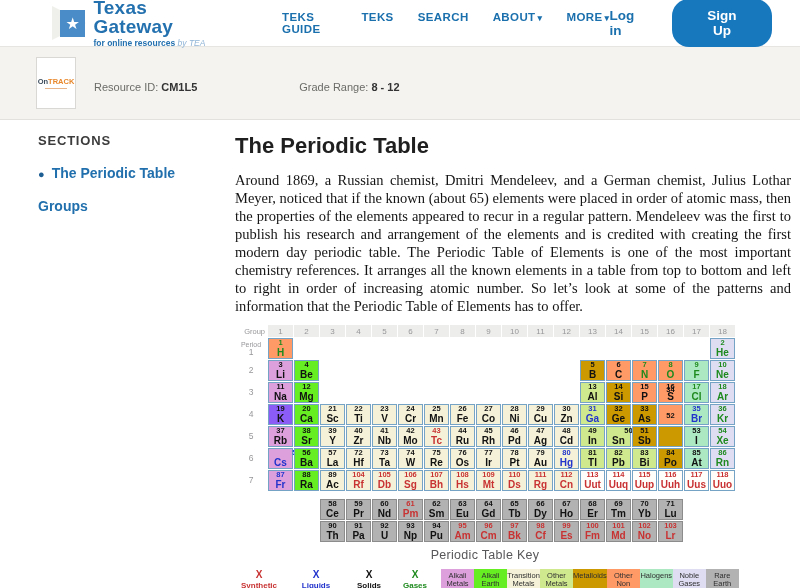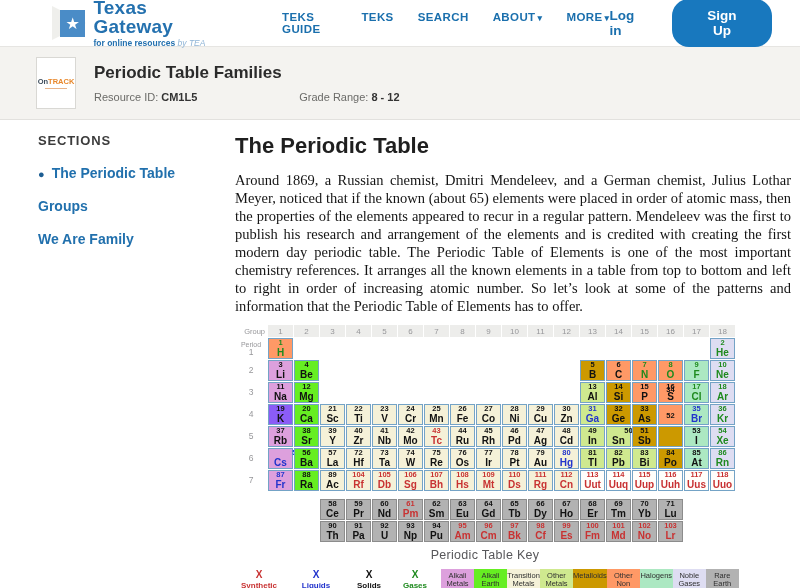--- a/index.html
+++ b/index.html
@@ -107,37 +107,35 @@
 </div>
 
 <div class="band">
   <div class="ontrack-card">
     <div class="ontrack-word">
       <span class="on">On</span><span class="track">TRACK</span>
     </div>
     <div class="ontrack-rule"></div>
   </div>
   <div class="band-text">
-    <div class="res-title">Periodic Table Families</div>
     <div class="res-meta">
       <span>Resource ID:</span>
       <b>CM1L5</b>
       <span class="meta-grade">Grade Range:</span>
       <b>8 - 12</b>
     </div>
   </div>
 </div>
 
 <div class="content">
   <div class="sidebar">
     <div class="side-head">SECTIONS</div>
     <div id="side-items">
         <div class="side-item active"><span class="bullet">●</span><span>The Periodic Table</span></div>
         <div class="side-item"><span>Groups</span></div>
-        <div class="side-item"><span>We Are Family</span></div>
       </div>
   </div>
 
   <div class="main">
     <h1>The Periodic Table</h1>
     <p>Around 1869, a Russian chemist, Dmitri Mendeleev, and a German chemist, Julius Lothar Meyer, noticed that if the known (about 65) elements were placed in order of atomic mass, then the properties of the elements appeared to recur in a regular pattern.  Mendeleev was the first to publish his research and arrangement of the elements and is credited with creating the first modern day periodic table.  The Periodic Table of Elements is one of the most important chemistry references.  It arranges all the known elements in a table from top to bottom and left to right in order of increasing atomic number.  So let’s look at some of the patterns and information that the Periodic Table of Elements has to offer.</p>
 
     <div class="figure">
       <div class="pt-grid" id="pt-grid">
           <div class="gcorner" style="grid-area: 1 / 1;">Group</div>

